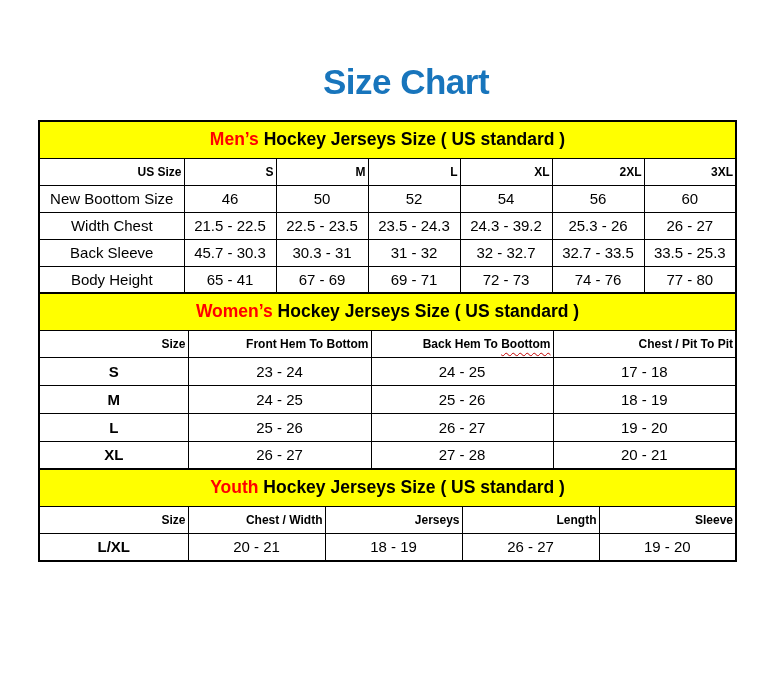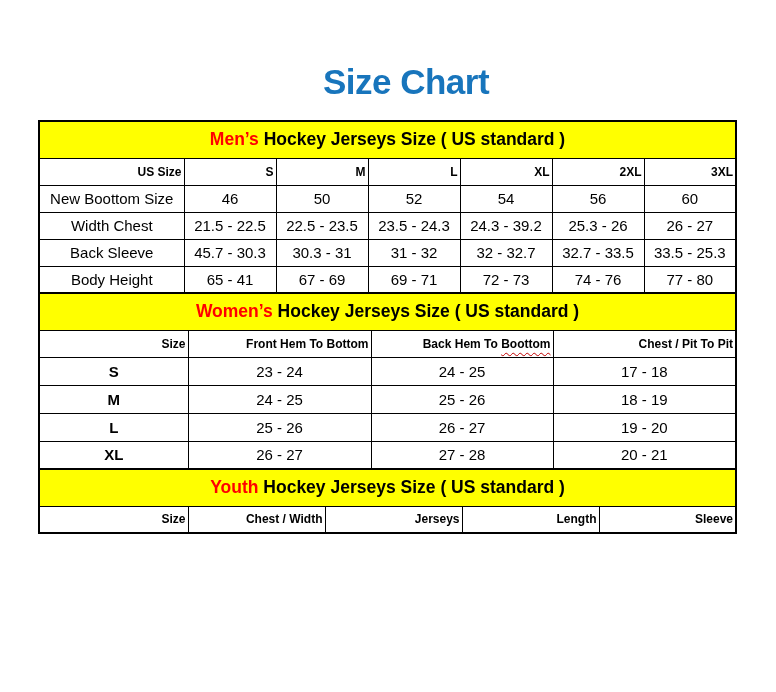--- a/index.html
+++ b/index.html
@@ -187,17 +187,24 @@
         <tr class="band-row">
           <td colspan="5"><span class="red">Youth</span><span> Hockey Jerseys Size ( US standard )</span></td>
         </tr>
         <tr class="head">
           <td>Size</td>
           <td>Chest / Width</td>
           <td>Jerseys</td>
           <td>Length</td>
           <td>Sleeve</td>
         </tr>
+        <tr>
+          <td class="size-cell">L/XL</td>
+          <td>20 - 21</td>
+          <td>18 - 19</td>
+          <td>26 - 27</td>
+          <td>19 - 20</td>
+        </tr>
       </tbody>
     </table>
 
   </div>
 </div>
 
 </body></html>

